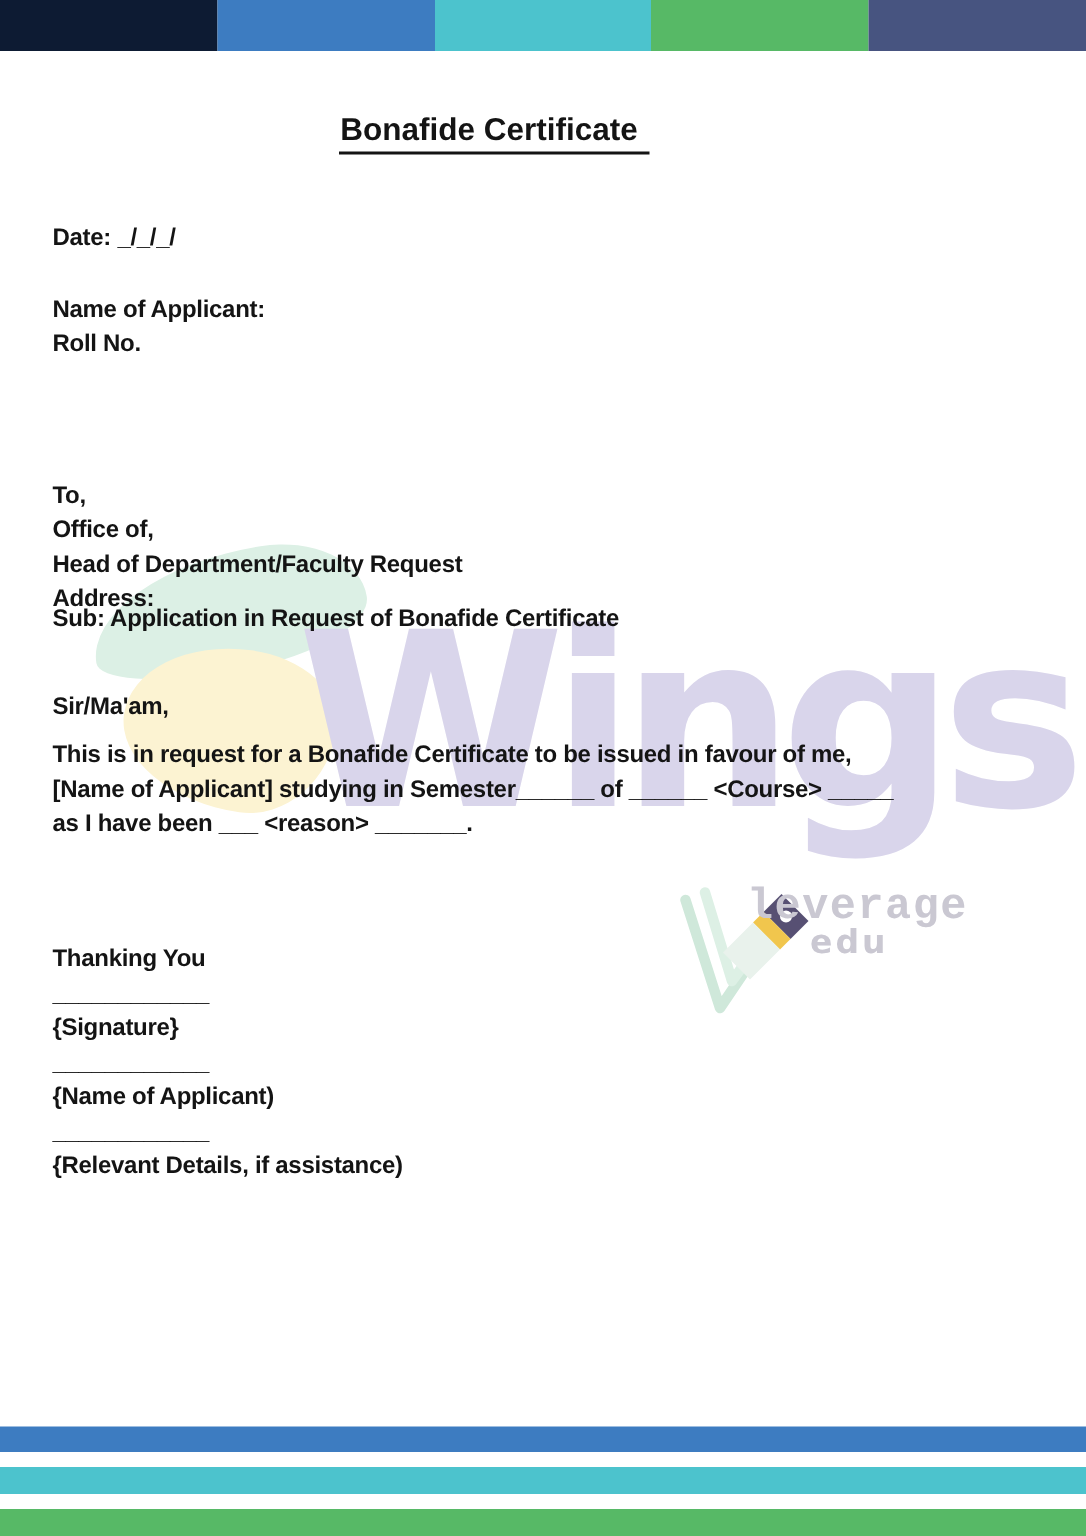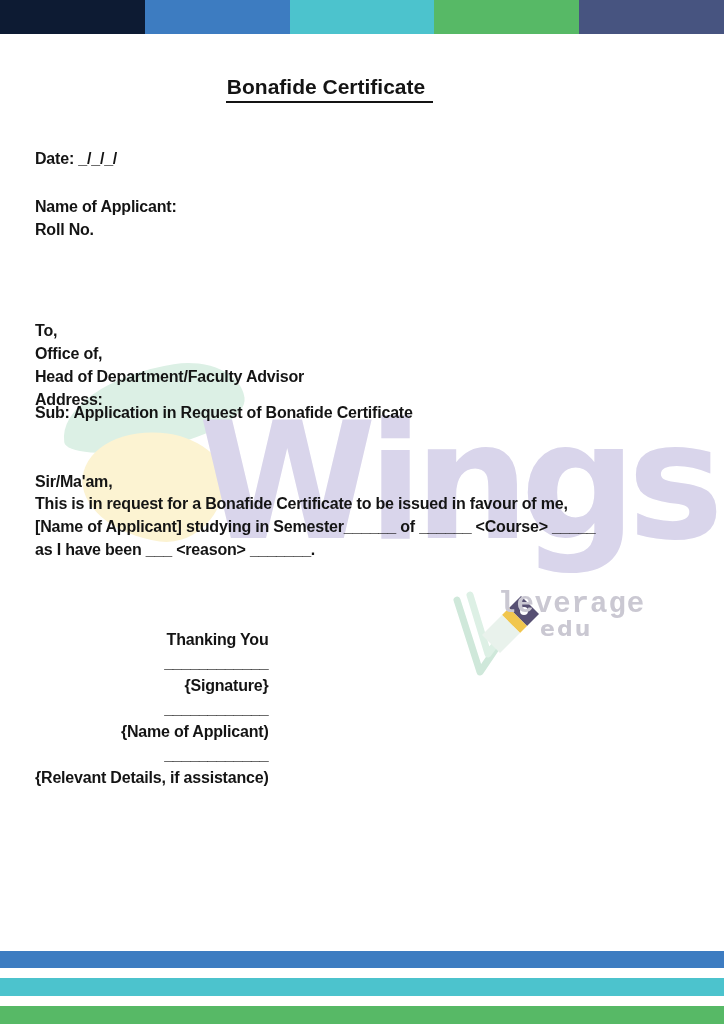--- a/index.html
+++ b/index.html
@@ -103,40 +103,40 @@
     </div>
 
     <div class="block" style="top:195px;">
       <div>Name of Applicant:</div>
       <div>Roll No.</div>
     </div>
 
     <div class="block" style="top:271px;margin-top:48px;">
       <div>To,</div>
       <div>Office of,</div>
-      <div>Head of Department/Faculty Advisor</div>
+      <div>Head of Department/Faculty Request</div>
       <div>Address:</div>
     </div>
 
     <div class="block" style="top:401px;">
       <div>Sub: Application in Request of Bonafide Certificate</div>
     </div>
 
-    <div class="block" style="top:470px;">
+    <div class="block" style="top:460px;">
       <div>Sir/Ma'am,</div>
     </div>
 
     <div class="block" style="top:492px;">
       <div>This is in request for a Bonafide Certificate to be issued in favour of me,</div>
       <div>[Name of Applicant] studying in Semester______ of ______ &lt;Course&gt; _____</div>
       <div>as I have been ___ &lt;reason&gt; _______.</div>
     </div>
 
 
-    <div class="block" style="top:628px;text-align:right;">
+    <div class="block" style="top:628px;">
       <div>Thanking You</div>
       <div>____________</div>
       <div>{Signature}</div>
       <div>____________</div>
       <div>{Name of Applicant)</div>
       <div>____________</div>
       <div>{Relevant Details, if assistance)</div>
     </div>
 
   </div>

